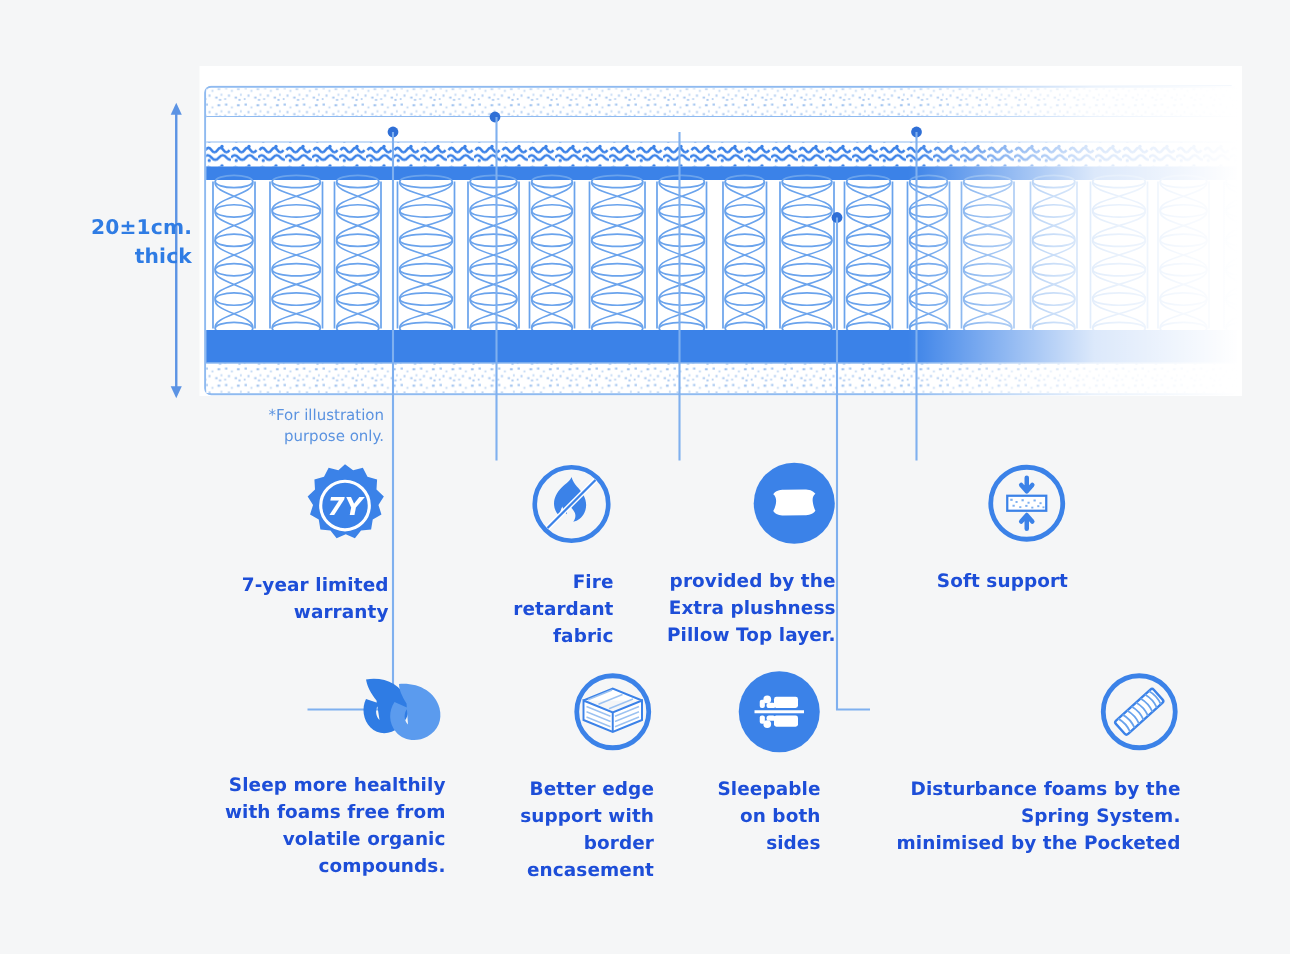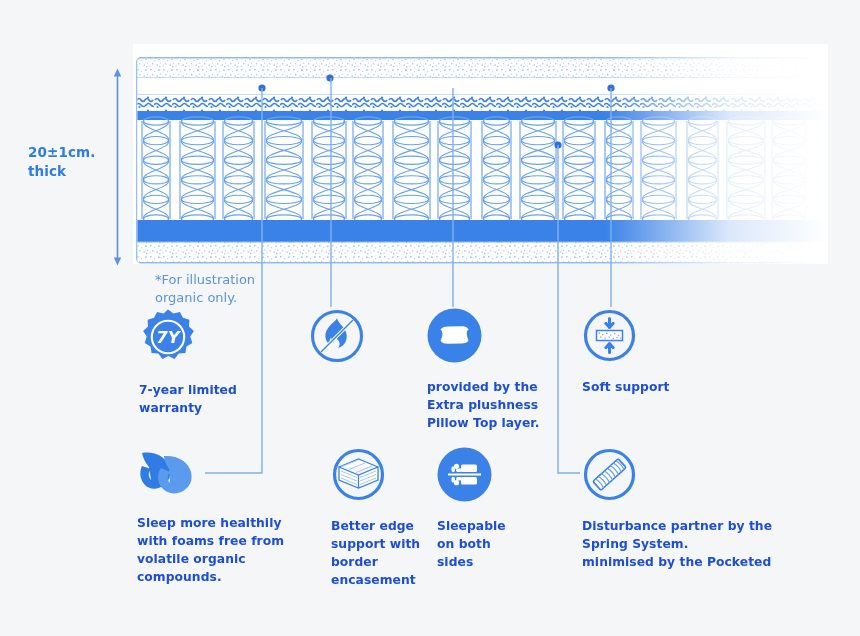--- a/index.html
+++ b/index.html
@@ -2,43 +2,43 @@
 <html><head>
 <meta charset="utf-8">
 <style>
   * { margin:0; padding:0; box-sizing:border-box; }
   html, body {
     width:860px; height:636px;
     background:#f5f6f7;
     font-family:"DejaVu Sans", sans-serif;
     overflow:hidden;
   }
-  #stage { position:relative; width:860px; height:487px; background:#f5f6f7; }
+  #stage { position:relative; width:860px; height:487px; background:#f5f6f7;text-align:right; }
 
   
   .panel {
     position:absolute; left:133px; top:44px; width:695px; height:220px;
     background:#ffffff;
   }
 
   
   .dim-label {
     position:absolute; left:28px; top:143px; width:100px;
     color:#2f7ce4; font-weight:bold; font-size:13.5px; line-height:1.42;
     letter-spacing:.1px;
   }
   .dim-arrow { position:absolute; left:113px; top:68px; width:9px; height:198px; }
 
   
   .mattress { position:absolute; left:136px; top:57px; width:690px; height:207px; }
   .mattress svg { display:block; }
 
   .note {
-    position:absolute; left:155px; top:271px; width:120px;
-    color:#5b93e0; font-size:13px; line-height:1.38;
+    position:absolute; left:136px; top:271px; width:120px;
+    color:#5b93e0; font-size:10px; line-height:1.38;
   }
 
   
   .connectors { position:absolute; left:0; top:0; width:860px; height:636px; pointer-events:none; }
 
   
   .feature { position:absolute; }
   .feature .ico { display:block; margin-bottom:11px;font-style:italic; }
   .feature .cap {
     color:#1d4ed8; font-weight:bold; font-size:12.3px; line-height:1.47;
@@ -371,21 +371,21 @@
 
       <circle cx="126" cy="31" r="3.6" fill="#2f6fd6"></circle>
       <circle cx="194" cy="21" r="3.6" fill="#2f6fd6"></circle>
       <circle cx="422" cy="88" r="3.6" fill="#2f6fd6"></circle>
       <circle cx="475" cy="31" r="3.6" fill="#2f6fd6"></circle>
     </svg>
   </div>
 
   <div class="note">
     <div>*For illustration</div>
-    <div>organic only.</div>
+    <div>purpose only.</div>
   </div>
 
   <svg class="connectors" viewBox="0 0 860 636">
     <g stroke="#7fb0ef" stroke-width="1.4" fill="none">
 
       <path d="M262 88 L262 473 L205 473"></path>
 
       <path d="M331 78 L331 307"></path>
 
       <path d="M453 88 L453 307"></path>
@@ -412,20 +412,25 @@
 
   <div class="feature f-fire">
     <span class="ico">
       <svg width="56" height="56" viewBox="0 0 56 56">
         <circle cx="28" cy="28" r="24.5" fill="none" stroke="#3b82e8" stroke-width="3.1"></circle>
         <path d="M28 10 c1.5 5.5 5.5 7.5 7.8 11.6 2.3 4.1 2.6 8.4 0.8 12.2 -1.5 3.2 -4.3 5.3 -7.4 6.1 1.4 -2.0 1.8 -4.2 1.0 -6.1 -0.8 -1.9 -2.5 -3.0 -3.4 -4.9 -1.3 2.0 -2.0 3.8 -1.9 5.9 -1.6 -1.3 -2.6 -3.1 -2.9 -5.2 -1.4 2.2 -1.9 4.6 -1.3 7.0 -2.5 -1.9 -4.0 -4.6 -4.3 -7.8 -0.4 -4.3 1.6 -8.2 4.9 -11.6 3.3 -3.4 6.0 -4.7 6.7 -7.2 Z" fill="#3b82e8"></path>
         <line x1="12" y1="44" x2="44" y2="12" stroke="#ffffff" stroke-width="3.4"></line>
         <line x1="12" y1="44" x2="44" y2="12" stroke="#3b82e8" stroke-width="1.5"></line>
       </svg>
     </span>
+    <div class="cap">
+      <div>Fire</div>
+      <div>retardant</div>
+      <div>fabric</div>
+    </div>
   </div>
 
   <div class="feature f-plush">
     <span class="ico">
       <svg width="55" height="55" viewBox="0 0 55 55">
         <circle cx="27.5" cy="27.5" r="27" fill="#3b82e8"></circle>
         <path d="M13.5 21.5 c1.6 -2.4 4.2 -2.9 7.0 -3.0 l13.8 -0.2 c2.9 0 5.6 0.5 7.3 2.9 -1.6 1.2 -2.0 3.0 -1.8 5.0 0.2 2.3 0.9 4.4 1.8 6.3 -1.7 2.4 -4.4 3.0 -7.3 3.0 l-13.8 0.2 c-2.8 0 -5.4 -0.6 -7.0 -3.0 1.1 -2.0 1.8 -4.2 1.9 -6.4 0.1 -1.9 -0.4 -3.6 -1.9 -4.8 Z" fill="#ffffff"></path>
       </svg>
     </span>
     <div class="cap">
@@ -547,19 +552,19 @@
             <path d="M26 21.5 q2 6 0 12"></path>
             <path d="M30 21.5 q2 6 0 12"></path>
             <path d="M34 21.5 q2 6 0 12"></path>
             <path d="M38 21.5 q2 6 0 12"></path>
             <path d="M41.5 21.5 q2 6 0 12"></path>
           </g>
         </g>
       </svg>
     </span>
     <div class="cap">
-      <div>Disturbance partner by the</div>
+      <div>Disturbance foams by the</div>
       <div>Spring System.</div>
       <div>minimised by the Pocketed</div>
     </div>
   </div>
 
 </div>
 
 </body></html>

